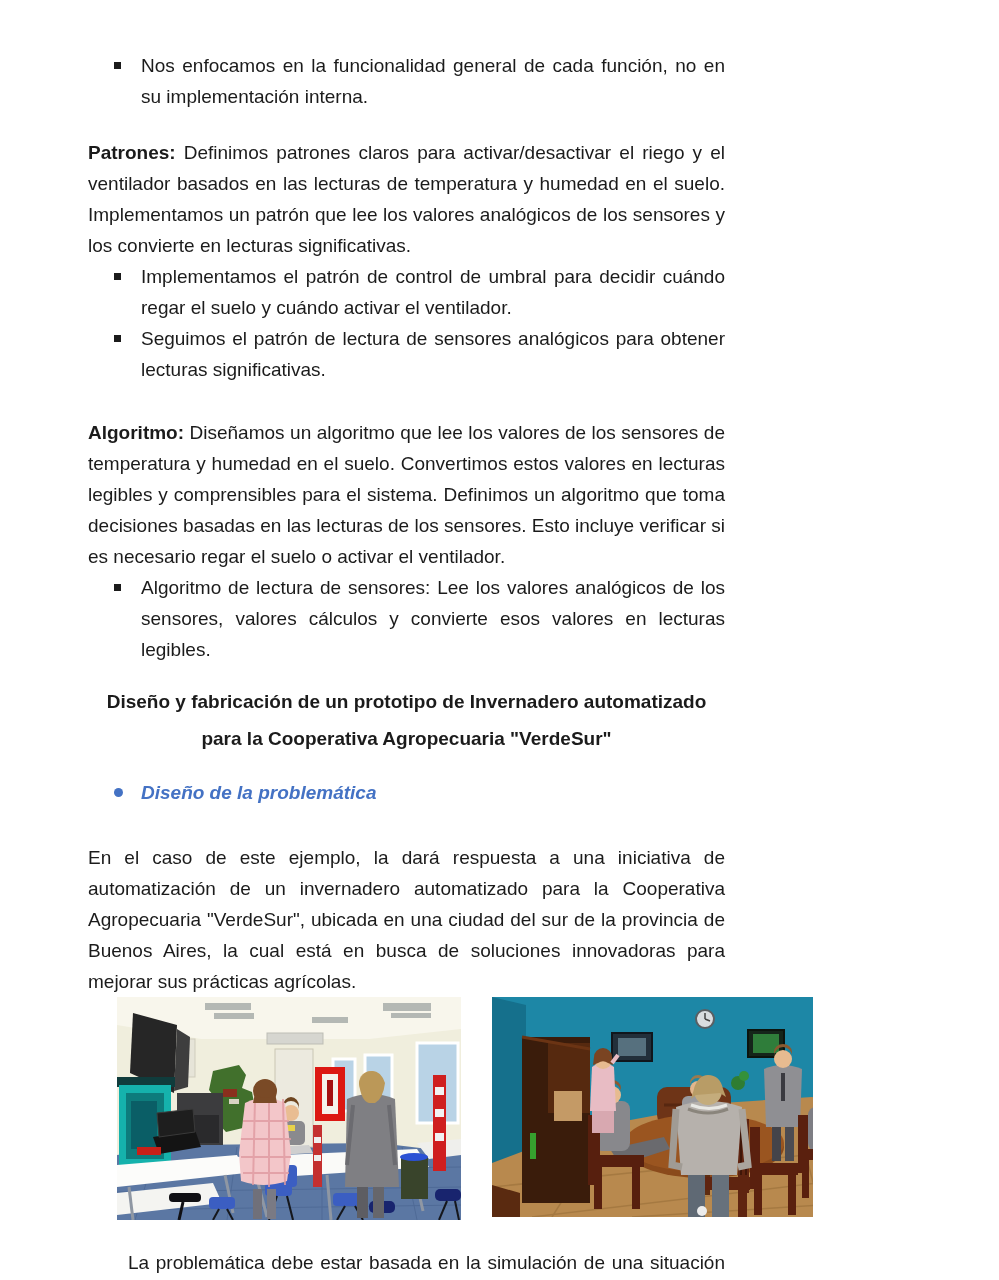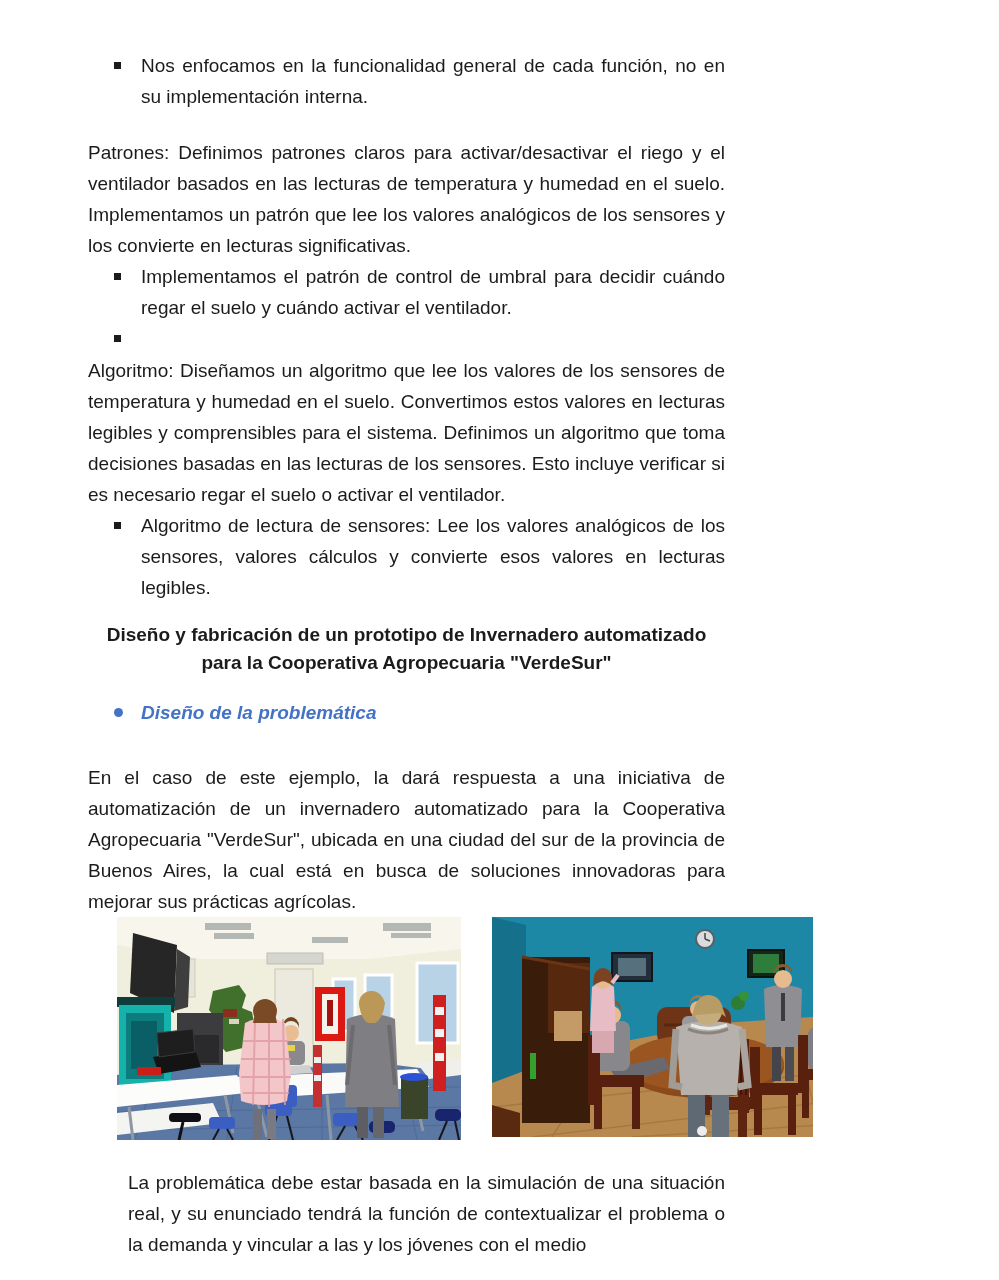--- a/index.html
+++ b/index.html
@@ -10,32 +10,32 @@
     box-sizing: border-box;
     background: #ffffff;
     font-family: "Liberation Sans", sans-serif;
     color: #1b1b1b;
     font-size: 19px;
     line-height: 31px;
     padding: 50px 88px 0 88px;
     overflow: hidden;
   }
   p { margin: 0; text-align: justify; }
-  .lead { font-weight: normal; }
+  .lead { font-weight: bold; }
   ul.blist { list-style: none; margin: 0; padding: 0; }
   ul.blist li { position: relative; padding-left: 53px; text-align: justify; }
   .sq {
     position: absolute; left: 26px; top: 12px;
     width: 7px; height: 7px; background: #1b1b1b; display: block;
   }
   .gap-a { margin-top: 25px; }
   .gap-b { margin-top: 32px; }
   .gap-d { margin-top: 34px; }
   h2.center-title {
-    font-size: 19px; line-height: 28px; font-weight: bold;
+    font-size: 19px; line-height: 37px; font-weight: bold;
     text-align: center; margin: 18px 0 0 0; padding: 0 18px; color: #1b1b1b;
   }
   .blue-item {
     position: relative; padding-left: 53px; margin-top: 20px;
     color: var(--accent-blue, #4472C4); font-weight: bold; font-style: italic;
   }
   .blue-item .dot {
     position: absolute; left: 26px; top: 11px;
     width: 9px; height: 9px; border-radius: 50%;
     background: var(--accent-blue, #4472C4); display: block;
@@ -61,20 +61,21 @@
 
   <p class="gap-a"><span class="lead">Patrones:</span> <span>Definimos patrones claros para activar/desactivar el riego y el ventilador basados en las lecturas de temperatura y humedad en el suelo. Implementamos un patrón que lee los valores analógicos de los sensores y los convierte en lecturas significativas.</span></p>
 
   <ul class="blist gap-b">
     <li>
       <span class="sq"></span>
       <span>Implementamos el patrón de control de umbral para decidir cuándo regar el suelo y cuándo activar el ventilador.</span>
     </li>
     <li>
       <span class="sq"></span>
+      <span>Seguimos el patrón de lectura de sensores analógicos para obtener lecturas significativas.</span>
     </li>
   </ul>
 
   <p class="gap-b"><span class="lead">Algoritmo:</span> <span>Diseñamos un algoritmo que lee los valores de los sensores de temperatura y humedad en el suelo. Convertimos estos valores en lecturas legibles y comprensibles para el sistema. Definimos un algoritmo que toma decisiones basadas en las lecturas de los sensores. Esto incluye verificar si es necesario regar el suelo o activar el ventilador.</span></p>
 
   <ul class="blist gap-b">
     <li>
       <span class="sq"></span>
       <span>Algoritmo de lectura de sensores: Lee los valores analógicos de los sensores, valores cálculos y convierte esos valores en lecturas legibles.</span>
     </li>

